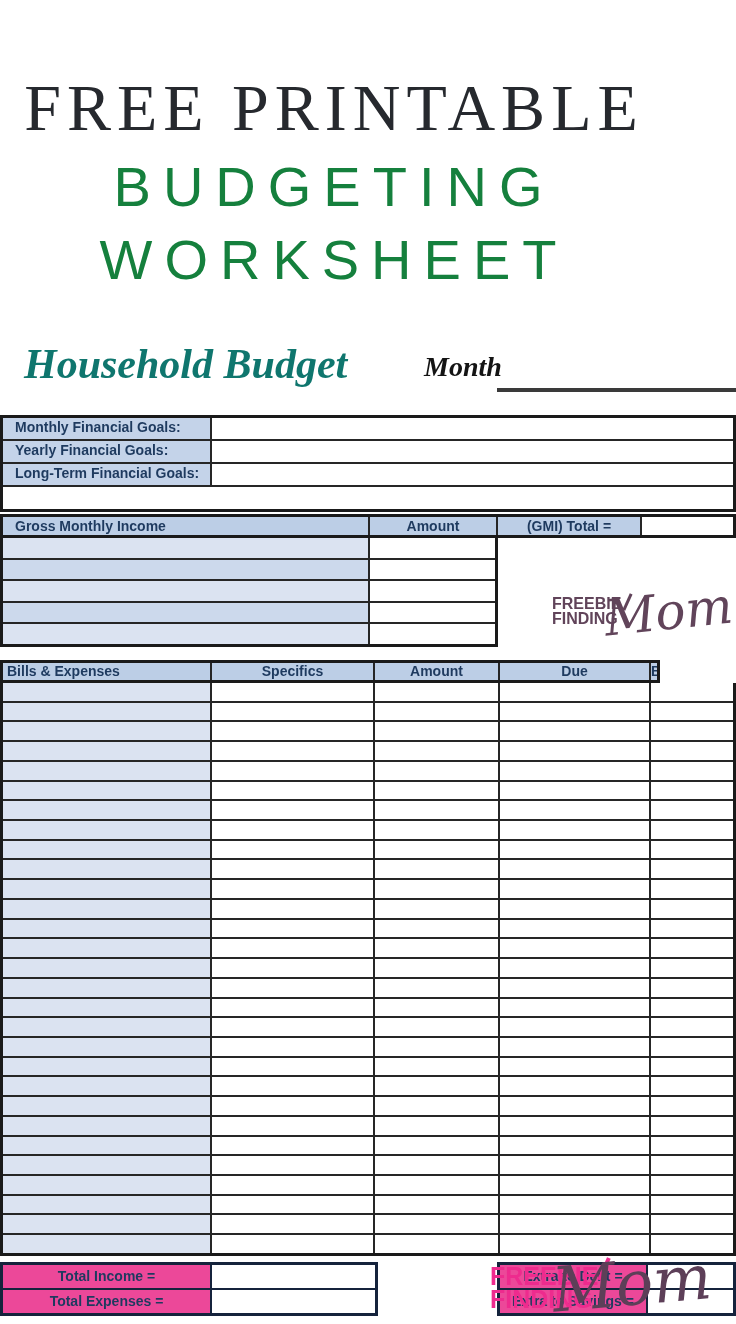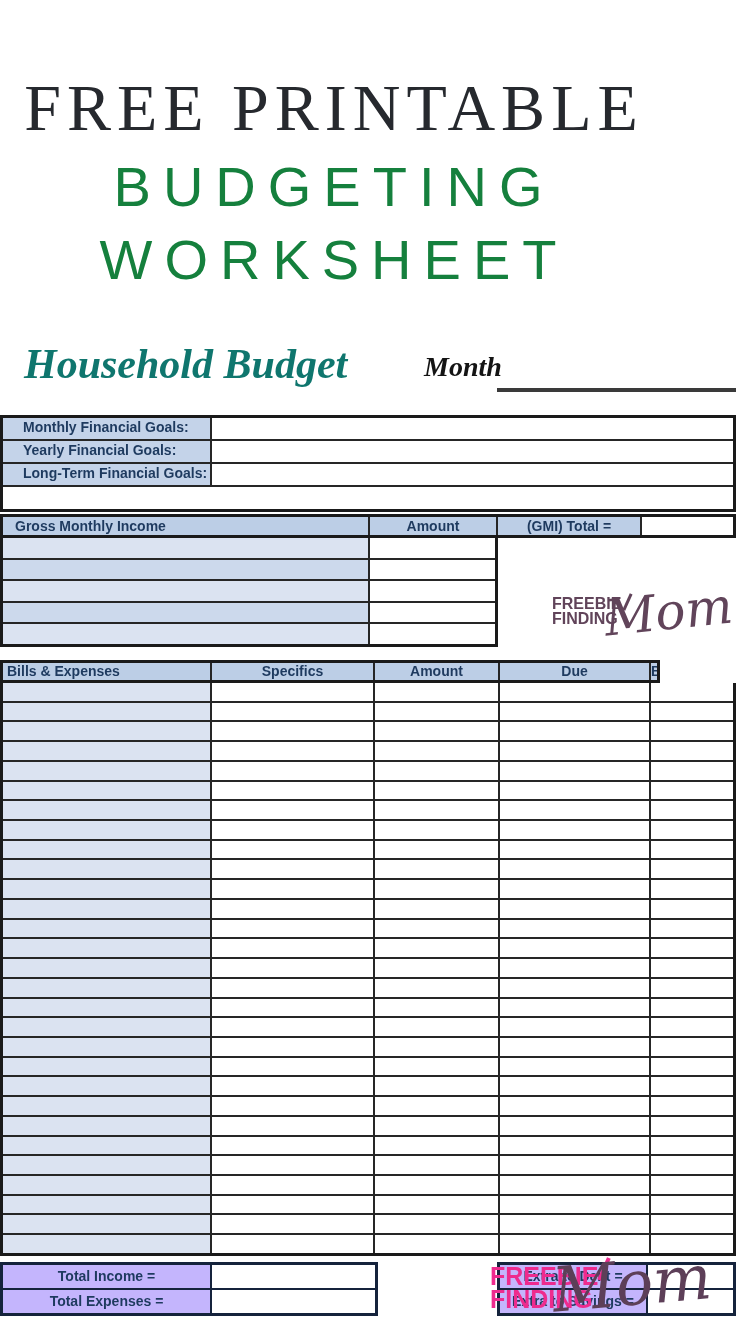--- a/index.html
+++ b/index.html
@@ -10,34 +10,34 @@
   .pin-header{position:absolute;top:40px;left:0;width:668px;text-align:center;color:#26292e;margin-top:26px;}
   .pin-line1{font-family:"Liberation Serif",serif;font-weight:500;font-size:66px;letter-spacing:6px;line-height:84px;}
   .pin-line2,.pin-line3{font-family:"Liberation Sans",sans-serif;font-weight:400;font-size:56px;letter-spacing:12px;line-height:73px;color:#15803d;}
 
   
   .navy{color:#1e3a5f;}
   .cell{box-sizing:border-box;overflow:hidden;white-space:nowrap;}
   .hdr-blue{background:#bccee6;}
   .row-blue{background:#dbe3f1;}
   .goals-blue{background:#c4d3e9;}
-  .totals-blue{background:#c4b5fd;}
+  .totals-blue{background:#ec4899;}
 
   .ws-title{position:absolute;left:24px;top:340px;margin:0;font-family:"Liberation Serif",serif;
             font-style:italic;font-weight:700;font-size:42px;color:#0f766e;}
   .month-label{position:absolute;left:424px;top:351px;font-family:"Liberation Serif",serif;
                font-style:italic;font-weight:700;font-size:28px;color:#141414;}
   .month-line{position:absolute;left:497px;top:388px;width:239px;height:4px;background:#3a3a3a;}
 
   
   .goals-table{position:absolute;left:0;top:415px;width:736px;box-sizing:border-box;
                border:3px solid #1a1a1a;background:#fff;}
   .goals-row{display:grid;grid-template-columns:209px 1fr;height:21px;border-bottom:2px solid #262626;}
   .goals-row:last-child{border-bottom:none;}
-  .goals-label{border-right:2px solid #262626;font-weight:700;font-size:14px;line-height:19px;padding-left:20px;}
+  .goals-label{border-right:2px solid #262626;font-weight:700;font-size:14px;line-height:19px;padding-left:12px;}
   .goals-empty-row{height:22px;background:#fff;}
 
   
   .income-header{position:absolute;left:0;top:514px;width:736px;height:24px;box-sizing:border-box;
                  display:grid;grid-template-columns:367px 128px 144px 1fr;
                  border:3px solid #1a1a1a;}
   .income-header .cell{border-right:2px solid #262626;font-weight:700;font-size:14px;line-height:18px;}
   .income-header .cell:last-child{border-right:none;background:#fff;}
   .ih-label{padding-left:12px;}
   .ih-center{text-align:center;}

